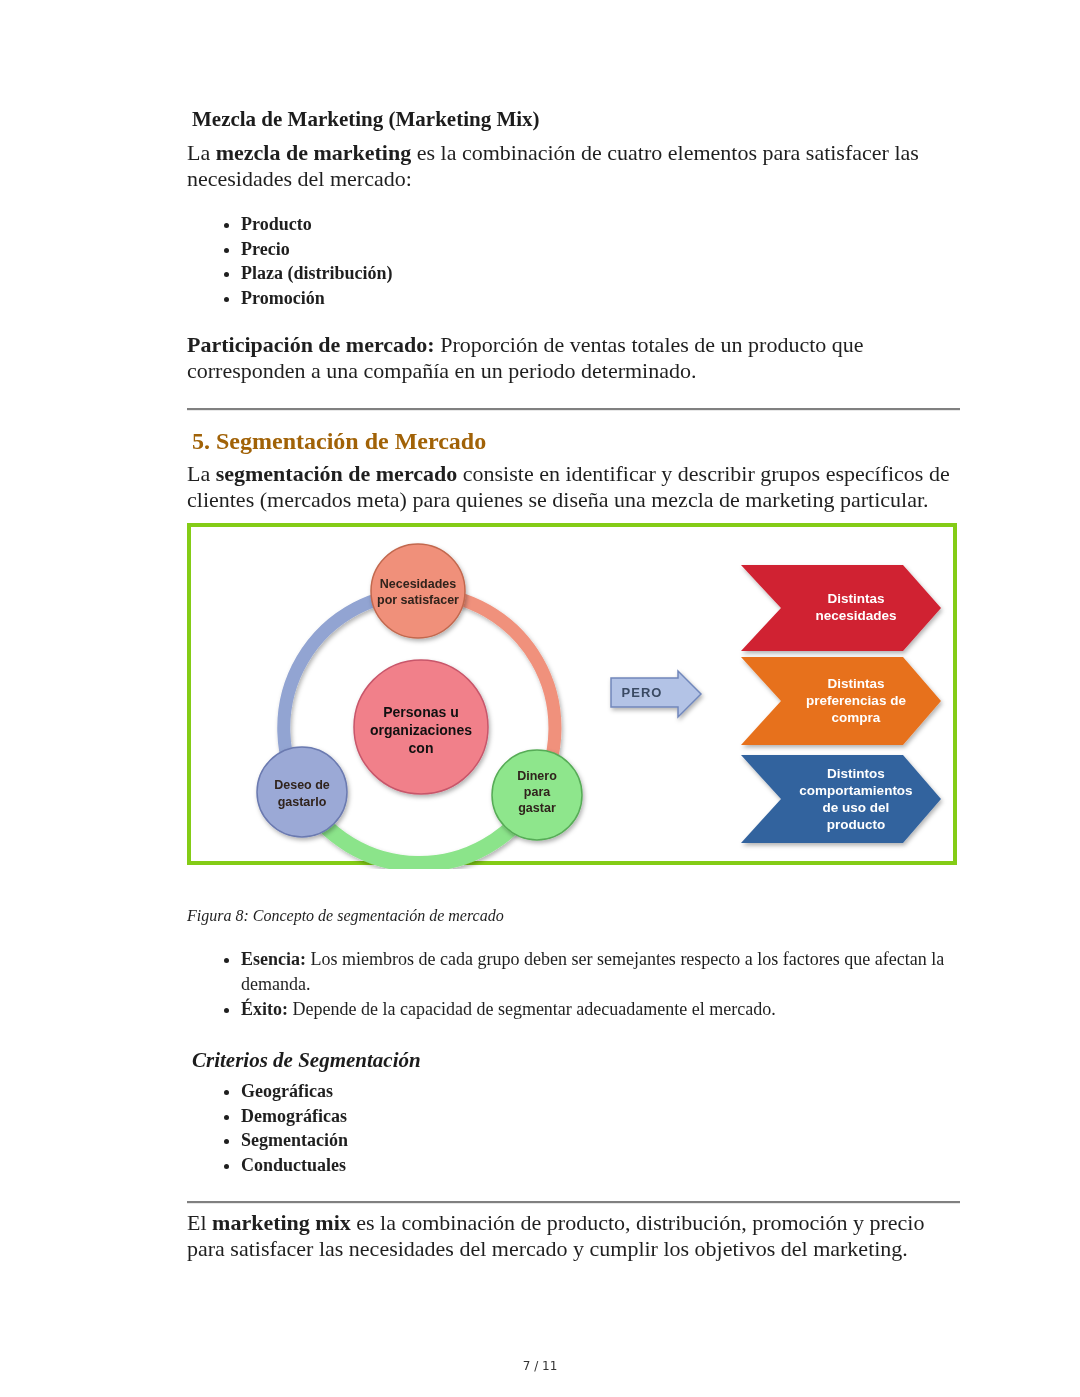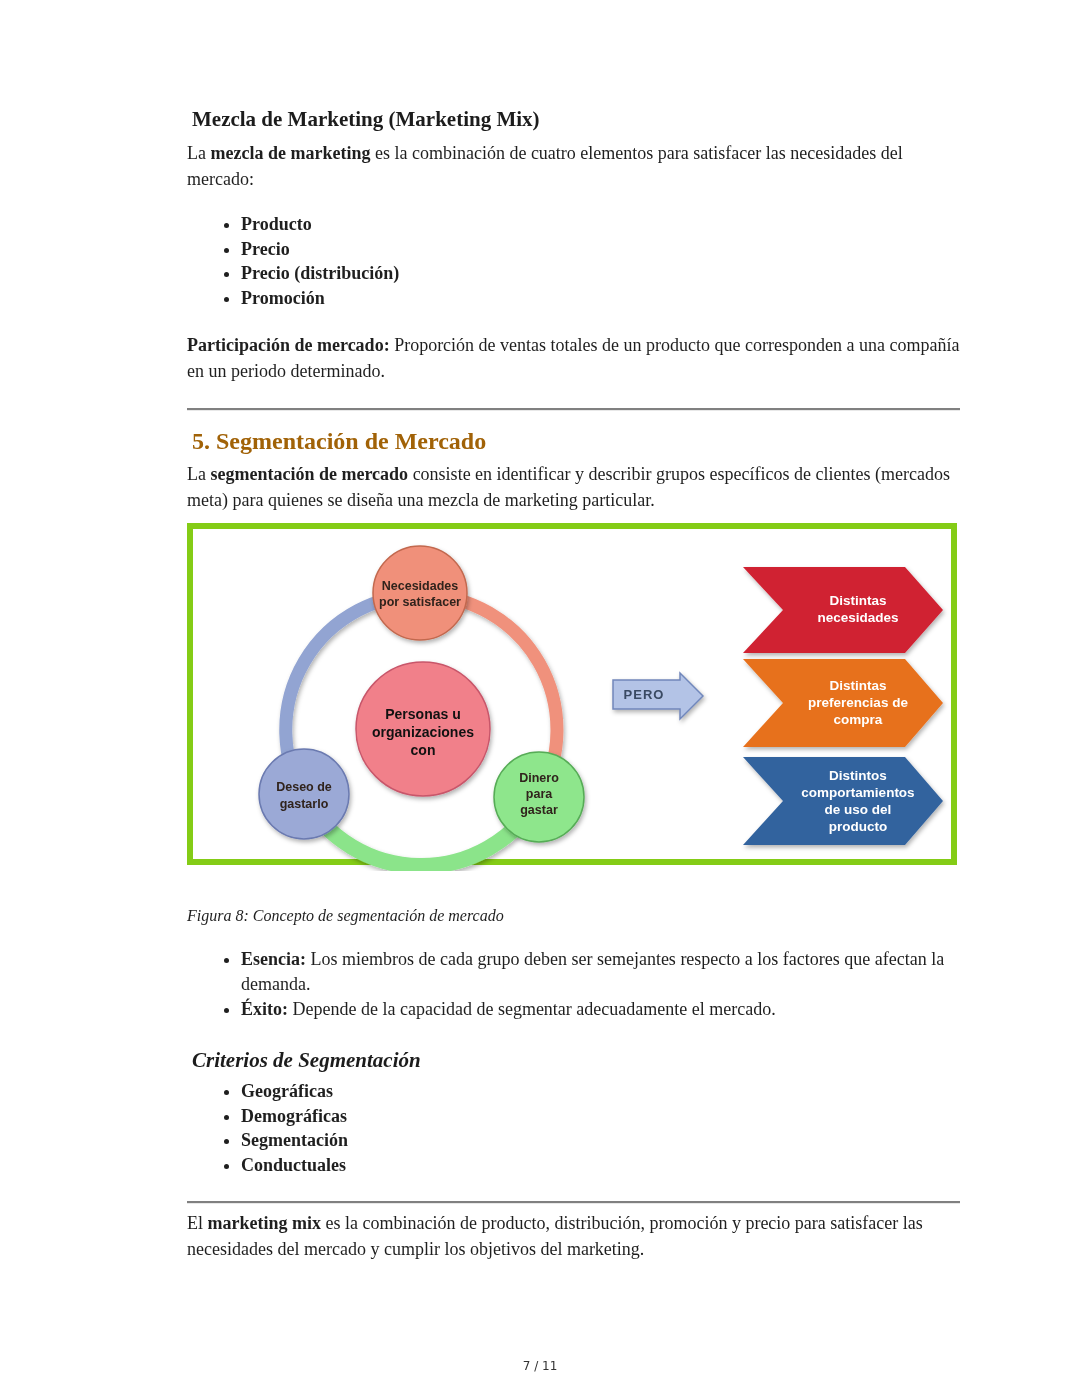--- a/index.html
+++ b/index.html
@@ -21,21 +21,21 @@
     font-size:24px;line-height:28px;
     margin:0;padding-left:5px;
     font-weight:bold;color:#a16207;
   }
   h3{
     font-size:21px;line-height:25px;
     margin:0;padding-left:5px;
     font-weight:bold;color:#1c1c1c;
   }
   p{
-    font-size:18px;line-height:26px;
+    font-size:22px;line-height:26px;
     margin:0;
   }
   ul{
     margin:0;padding:0 0 0 54px;
     list-style:disc;
   }
   li{
     font-size:18px;line-height:24.5px;
   }
   li.bold-item{font-weight:bold;}
@@ -47,21 +47,21 @@
   .mt26{margin-top:26px;font-style:italic;}
   hr{
     border:none;
     border-top:2px solid #808080;
     border-bottom:1px solid #e8e8e8;
     margin:24px 0 0 0;
   }
   .figure-wrap{
     margin-top:10px;
     width:770px;height:342px;
-    border:6px solid #84cc16;
+    border:4px solid #84cc16;
     box-sizing:border-box;
   }
   .caption{
     font-style:italic;
     font-size:16px;
     margin-top:42px;
   }
   .sub-bullets li{line-height:25px;}
   .footer{
     position:absolute;
@@ -84,21 +84,21 @@
 
 <div class="content">
 
   <h3>Mezcla de Marketing (Marketing Mix)</h3>
 
   <p class="mt8"><span>La </span><b>mezcla de marketing</b><span> es la combinación de cuatro elementos para satisfacer las necesidades del mercado:</span></p>
 
   <ul class="mt20">
     <li class="bold-item">Producto</li>
     <li class="bold-item">Precio</li>
-    <li class="bold-item">Precio (distribución)</li>
+    <li class="bold-item">Plaza (distribución)</li>
     <li class="bold-item">Promoción</li>
   </ul>
 
   <p class="mt22"><b>Participación de mercado:</b><span> Proporción de ventas totales de un producto que corresponden a una compañía en un periodo determinado.</span></p>
 
   <hr>
 
   <h2 class="mt16">5. Segmentación de Mercado</h2>
 
   <p class="mt6"><span>La </span><b>segmentación de mercado</b><span> consiste en identificar y describir grupos específicos de clientes (mercados meta) para quienes se diseña una mezcla de marketing particular.</span></p>

